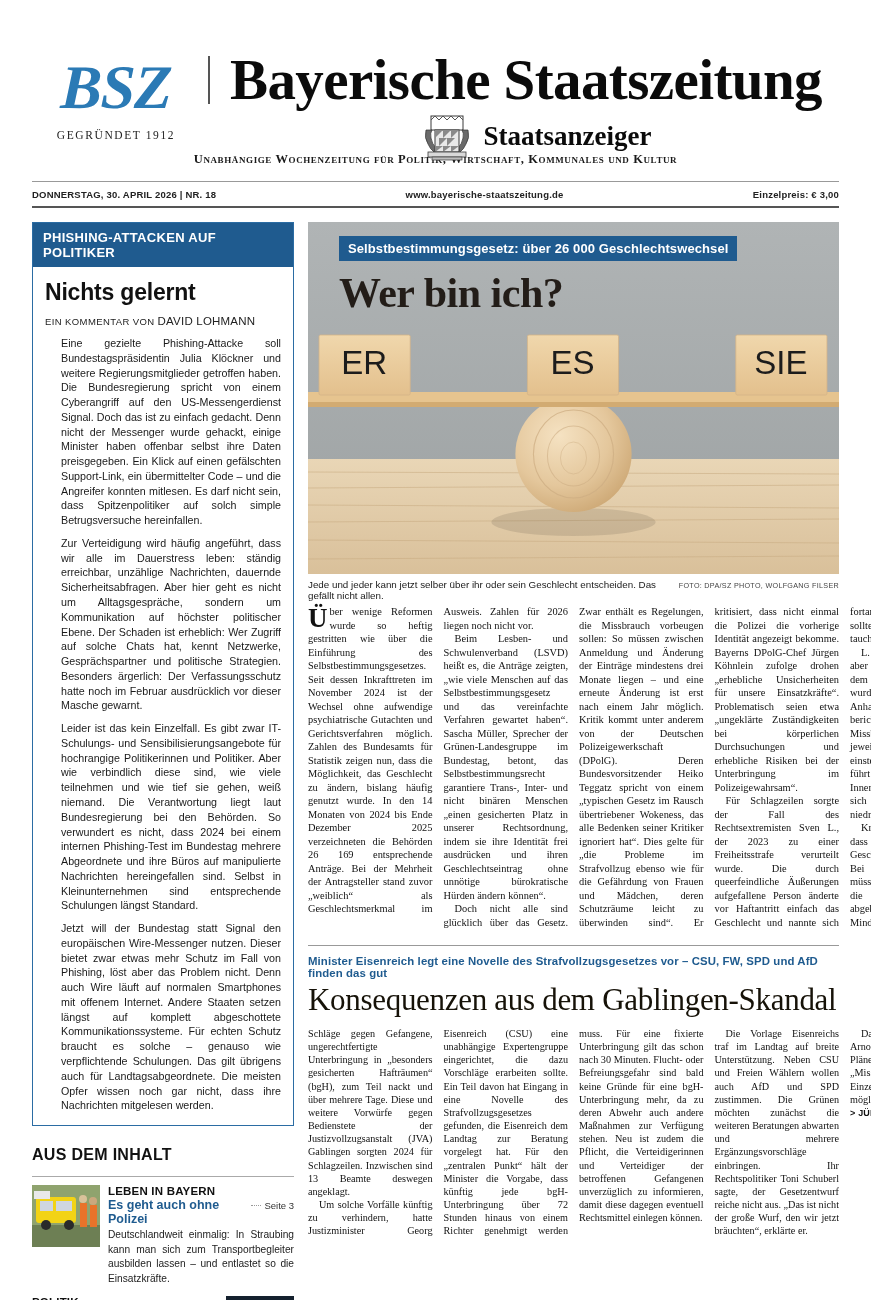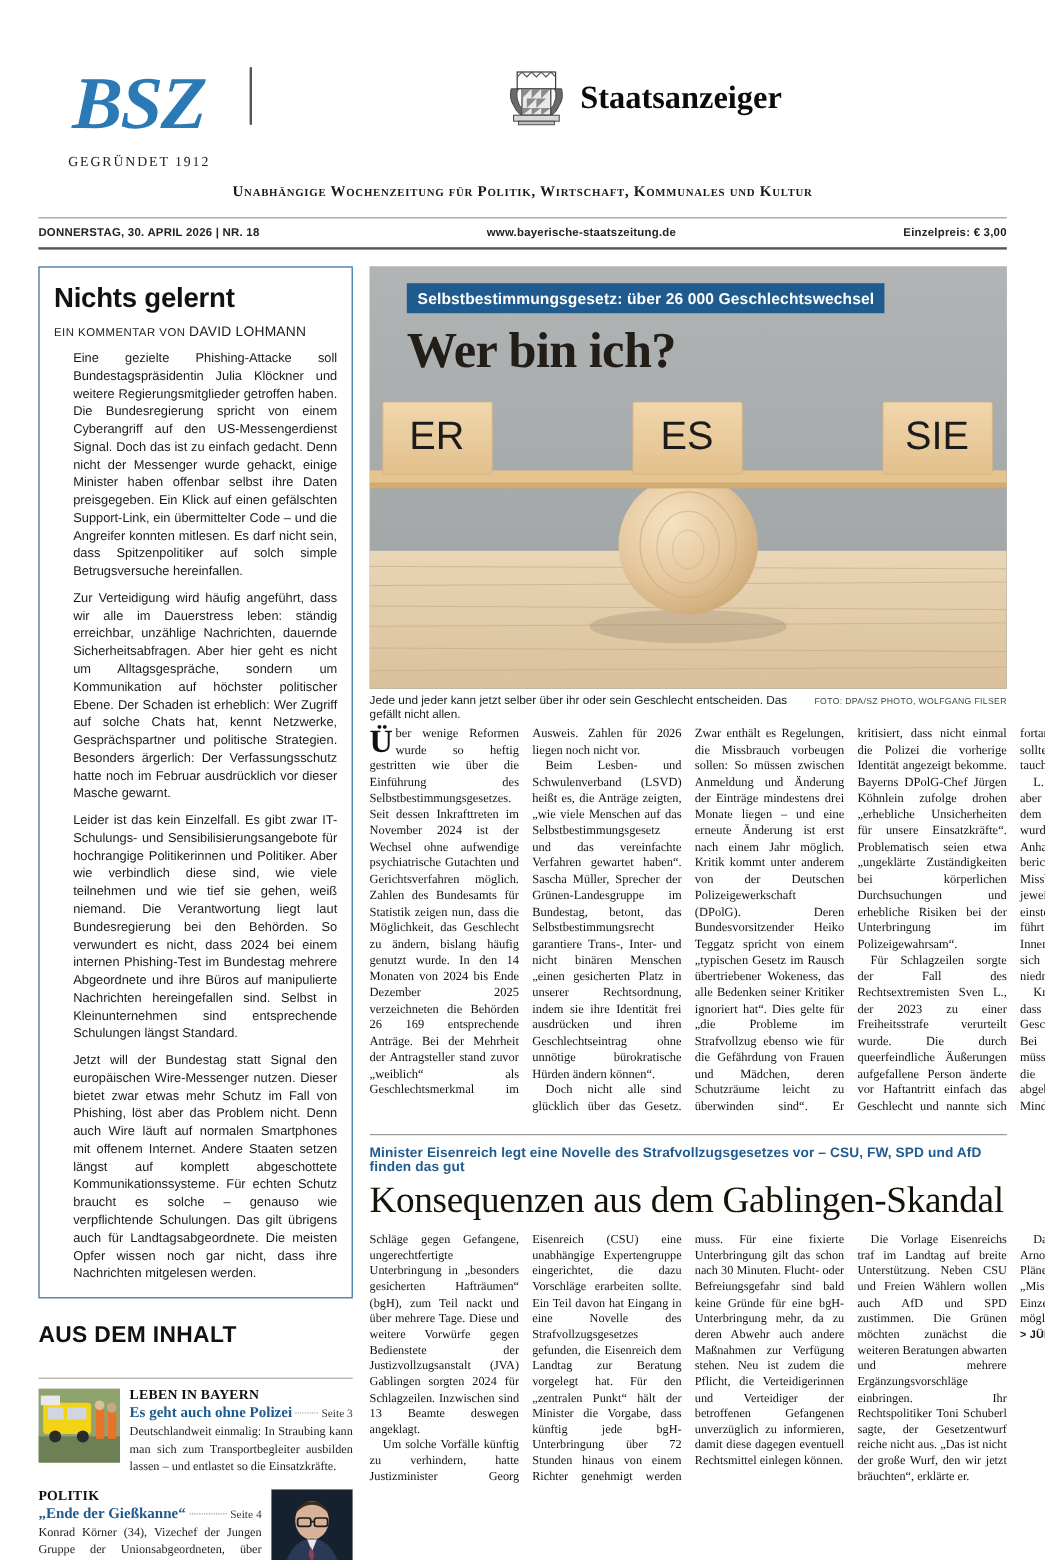--- a/index.html
+++ b/index.html
@@ -153,32 +153,32 @@
     margin-bottom: 8px;
     color: #1a1a1a;
     hyphens: auto;
     margin-left: 16px;
   }
   .comment-body p:last-child { margin-bottom: 0; }
 
   
   .contents { margin-top: 20px; }
   .contents-head {
-    font-size: 19px;
+    font-size: 16px;
     font-weight: bold;
     letter-spacing: 0.3px;
-    margin-bottom: 24px;
+    margin-bottom: 12px;
   }
   .toc-rule { border-top: 1px solid #aaa; margin: 8px 0 8px 0; }
   .toc-item { display: flex; gap: 8px; margin-bottom: 10px; }
   .toc-thumb {
     width: 68px; height: 62px; flex: 0 0 68px;
     overflow: hidden; position: relative; background: #ccc;
   }
-  .toc-text { flex: 1; min-width: 0; font-family: Liberation Serif, serif; }
+  .toc-text { flex: 1; min-width: 0; }
   .toc-kicker {
     font-size: 11.5px; font-weight: bold; letter-spacing: 0.2px;
     color: #111; margin-bottom: 1px;
   }
   .toc-headline {
     font-size: 12.5px; font-weight: bold; color: #1f5b8f;
     display: flex; align-items: baseline; gap: 3px;
   }
   .toc-headline .dots {
     flex: 1; border-bottom: 1.5px dotted #999;
@@ -261,20 +261,21 @@
 
 <div class="page">
 
   <div class="masthead">
     <div class="bsz-logo">
       <div class="bsz-letters">BSZ</div>
       <div class="bsz-founded">GEGRÜNDET 1912</div>
     </div>
     <div class="masthead-divider"></div>
     <div class="title-block">
+      <div class="paper-title">Bayerische Staatszeitung</div>
       <div class="subtitle-row">
         <svg class="crest" viewBox="0 0 58 50">
           <rect x="13" y="4" width="32" height="14" fill="#ffffff" stroke="#3a3a3a" stroke-width="1"></rect>
           <path d="M13 8 l4 -4 l4 4 l4 -4 l4 4 l4 -4 l4 4 l4 -4 l4 4" fill="none" stroke="#555" stroke-width="1"></path>
           <g fill="#6a6a6a" stroke="#333" stroke-width="0.7">
             <path d="M8 18 q-2 8 2 14 q2 5 6 8 l2 -4 q-4 -4 -5 -10 q-1 -5 1 -8 z"></path>
             <path d="M50 18 q2 8 -2 14 q-2 5 -6 8 l-2 -4 q4 -4 5 -10 q1 -5 -1 -8 z"></path>
           </g>
           <rect x="17" y="18" width="24" height="22" fill="#e9e9e9" stroke="#3a3a3a" stroke-width="1"></rect>
           <g fill="#8a8a8a">
@@ -302,20 +303,21 @@
     <span class="web">www.bayerische-staatszeitung.de</span>
     <span>Einzelpreis: € 3,00</span>
   </div>
   <div class="header-rule-bot"></div>
 
   <div class="body-grid">
 
     <div class="col-left">
 
       <div class="comment-box">
+        <div class="comment-head">PHISHING-ATTACKEN AUF POLITIKER</div>
         <div class="comment-body">
           <div class="comment-title">Nichts gelernt</div>
           <div class="comment-byline">
             <span>EIN KOMMENTAR VON</span>
             <span class="author">DAVID LOHMANN</span>
           </div>
           <p>Eine gezielte Phishing-Attacke soll Bundestagspräsidentin Julia Klöckner und weitere Regierungsmitglieder getroffen haben. Die Bundesregierung spricht von einem Cyberangriff auf den US-Messengerdienst Signal. Doch das ist zu einfach gedacht. Denn nicht der Messenger wurde gehackt, einige Minister haben offenbar selbst ihre Daten preisgegeben. Ein Klick auf einen gefälschten Support-Link, ein übermittelter Code – und die Angreifer konnten mitlesen. Es darf nicht sein, dass Spitzenpolitiker auf solch simple Betrugsversuche hereinfallen.</p>
           <p>Zur Verteidigung wird häufig angeführt, dass wir alle im Dauerstress leben: ständig erreichbar, unzählige Nachrichten, dauernde Sicherheitsabfragen. Aber hier geht es nicht um Alltagsgespräche, sondern um Kommunikation auf höchster politischer Ebene. Der Schaden ist erheblich: Wer Zugriff auf solche Chats hat, kennt Netzwerke, Gesprächspartner und politische Strategien. Besonders ärgerlich: Der Verfassungsschutz hatte noch im Februar ausdrücklich vor dieser Masche gewarnt.</p>
           <p>Leider ist das kein Einzelfall. Es gibt zwar IT-Schulungs- und Sensibilisierungsangebote für hochrangige Politikerinnen und Politiker. Aber wie verbindlich diese sind, wie viele teilnehmen und wie tief sie gehen, weiß niemand. Die Verantwortung liegt laut Bundesregierung bei den Behörden. So verwundert es nicht, dass 2024 bei einem internen Phishing-Test im Bundestag mehrere Abgeordnete und ihre Büros auf manipulierte Nachrichten hereingefallen sind. Selbst in Kleinunternehmen sind entsprechende Schulungen längst Standard.</p>
           <p>Jetzt will der Bundestag statt Signal den europäischen Wire-Messenger nutzen. Dieser bietet zwar etwas mehr Schutz im Fall von Phishing, löst aber das Problem nicht. Denn auch Wire läuft auf normalen Smartphones mit offenem Internet. Andere Staaten setzen längst auf komplett abgeschottete Kommunikationssysteme. Für echten Schutz braucht es solche – genauso wie verpflichtende Schulungen. Das gilt übrigens auch für Landtagsabgeordnete. Die meisten Opfer wissen noch gar nicht, dass ihre Nachrichten mitgelesen werden.</p>

